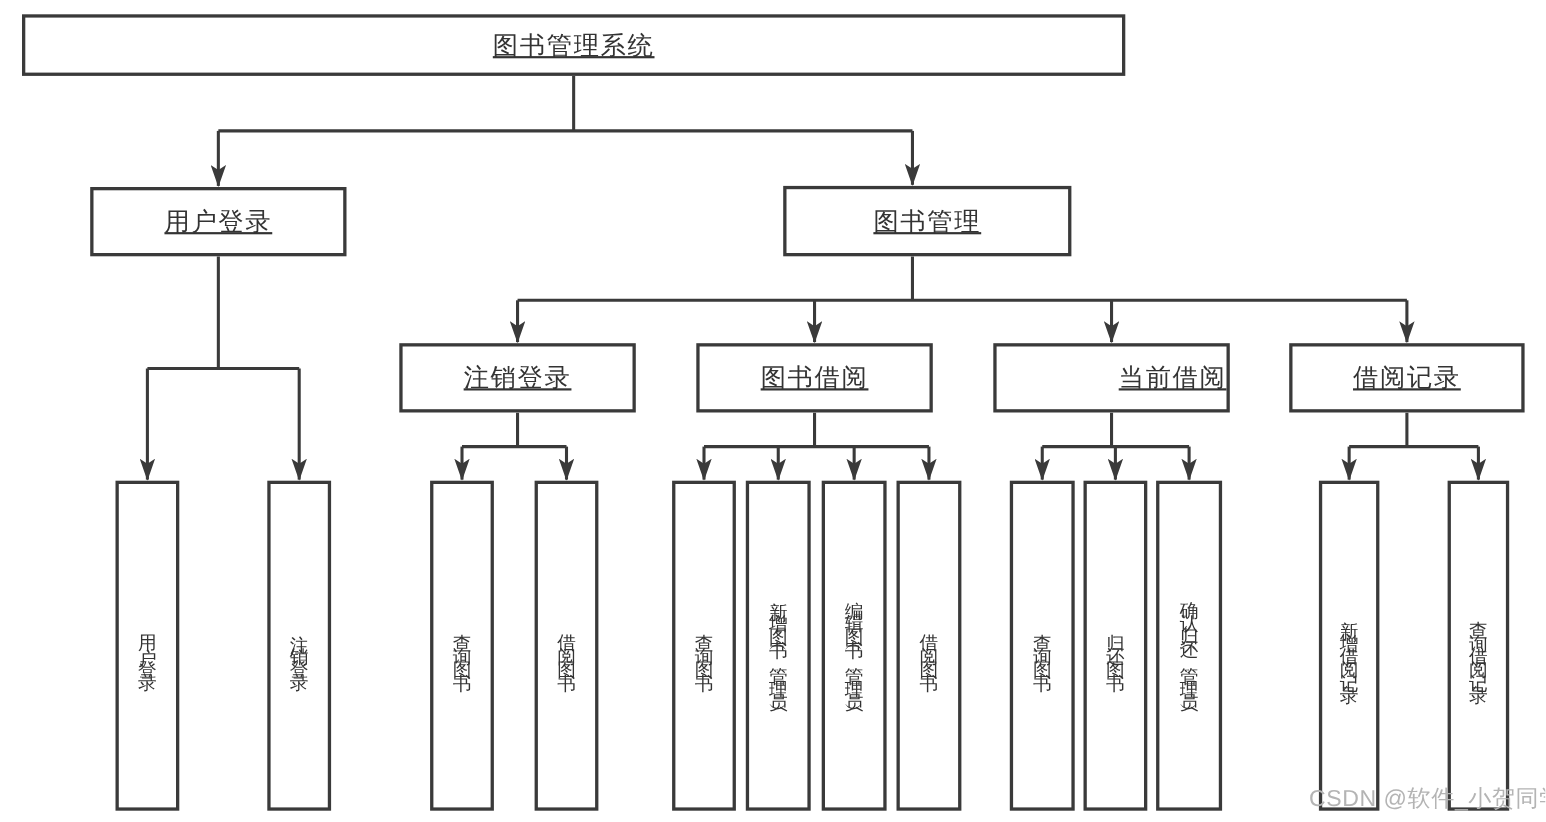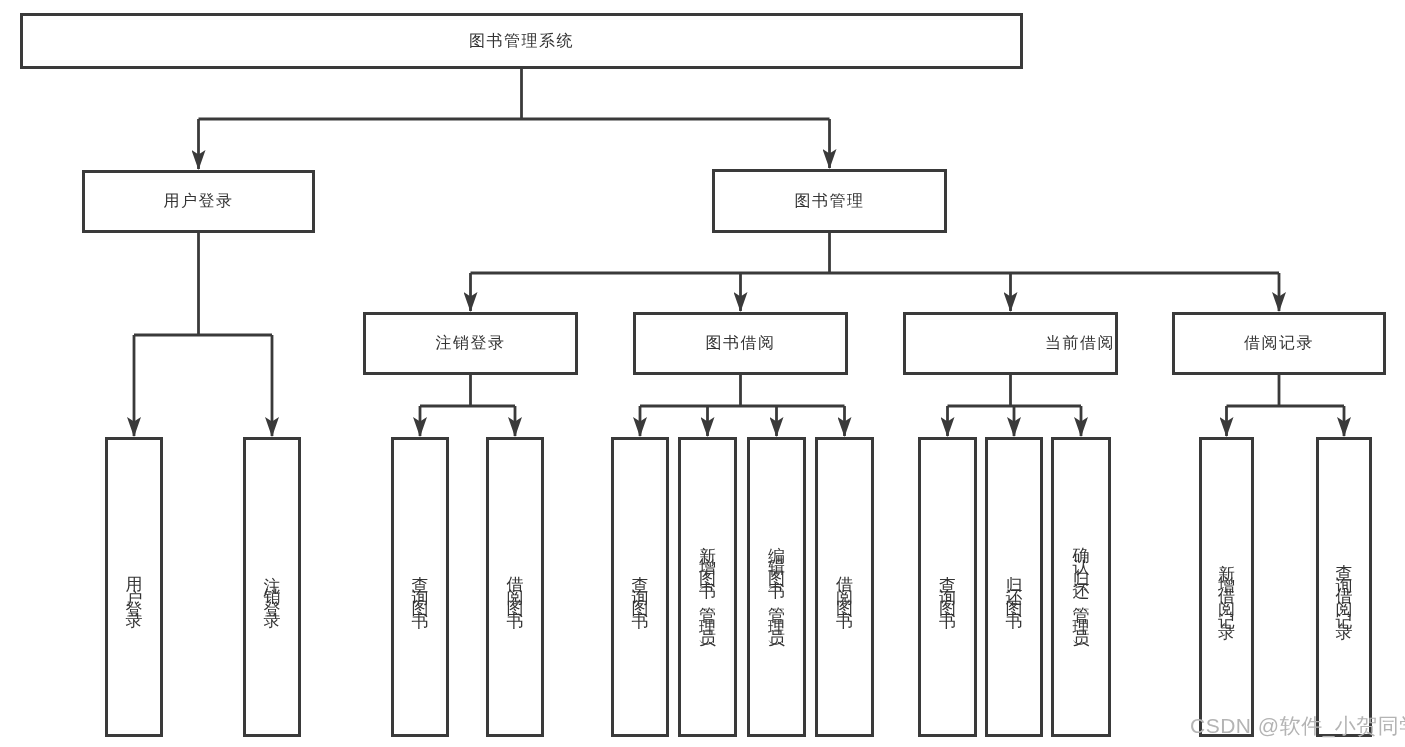--- a/index.html
+++ b/index.html
@@ -36,23 +36,24 @@
     box-sizing: border-box;
     border: 3px solid var(--line, #3a3a3a);
     background: #ffffff;
     color: var(--text, #333333);
     display: flex;
     align-items: center;
     justify-content: center;
     z-index: 2;
   }
   .node.h .label {
-    font-size: 16px;
+    font-size: 23px;
     letter-spacing: 1.5px;
     white-space: nowrap;
+    text-decoration: underline;
   }
   .node.v .label {
     writing-mode: vertical-rl;
     text-orientation: mixed;
     font-size: 17px;
     letter-spacing: 12px;
     line-height: 1;
     white-space: nowrap;
   }
   .watermark {
@@ -112,21 +113,21 @@
         <path class="edge" d="M 1344 406 V 436" marker-end="url(#arrowhead)"></path>
       </g>
   </svg>
   <div class="watermark">CSDN @软件_小贺同学</div>
 <div class="node h" style="left: 20px; top: 13px; width: 1003px; height: 56px;">
       <span class="label">图书管理系统</span>
     </div>
     <div class="node h" style="left: 82px; top: 170px; width: 233px; height: 63px;">
       <span class="label">用户登录</span>
     </div>
-    <div class="node h" style="left: 712px; top: 169px; width: 235px; height: 64px;">
+    <div class="node h" style="left: 712px; top: 169px; width: 262px; height: 64px;">
       <span class="label">图书管理</span>
     </div>
     <div class="node h" style="left: 363px; top: 312px; width: 215px; height: 63px;">
       <span class="label">注销登录</span>
     </div>
     <div class="node h" style="left: 633px; top: 312px; width: 215px; height: 63px;">
       <span class="label">图书借阅</span>
     </div>
     <div class="node h" style="left: 903px; top: 312px; width: 215px; height: 63px; justify-content: flex-end;">
       <span class="label">当前借阅</span>

